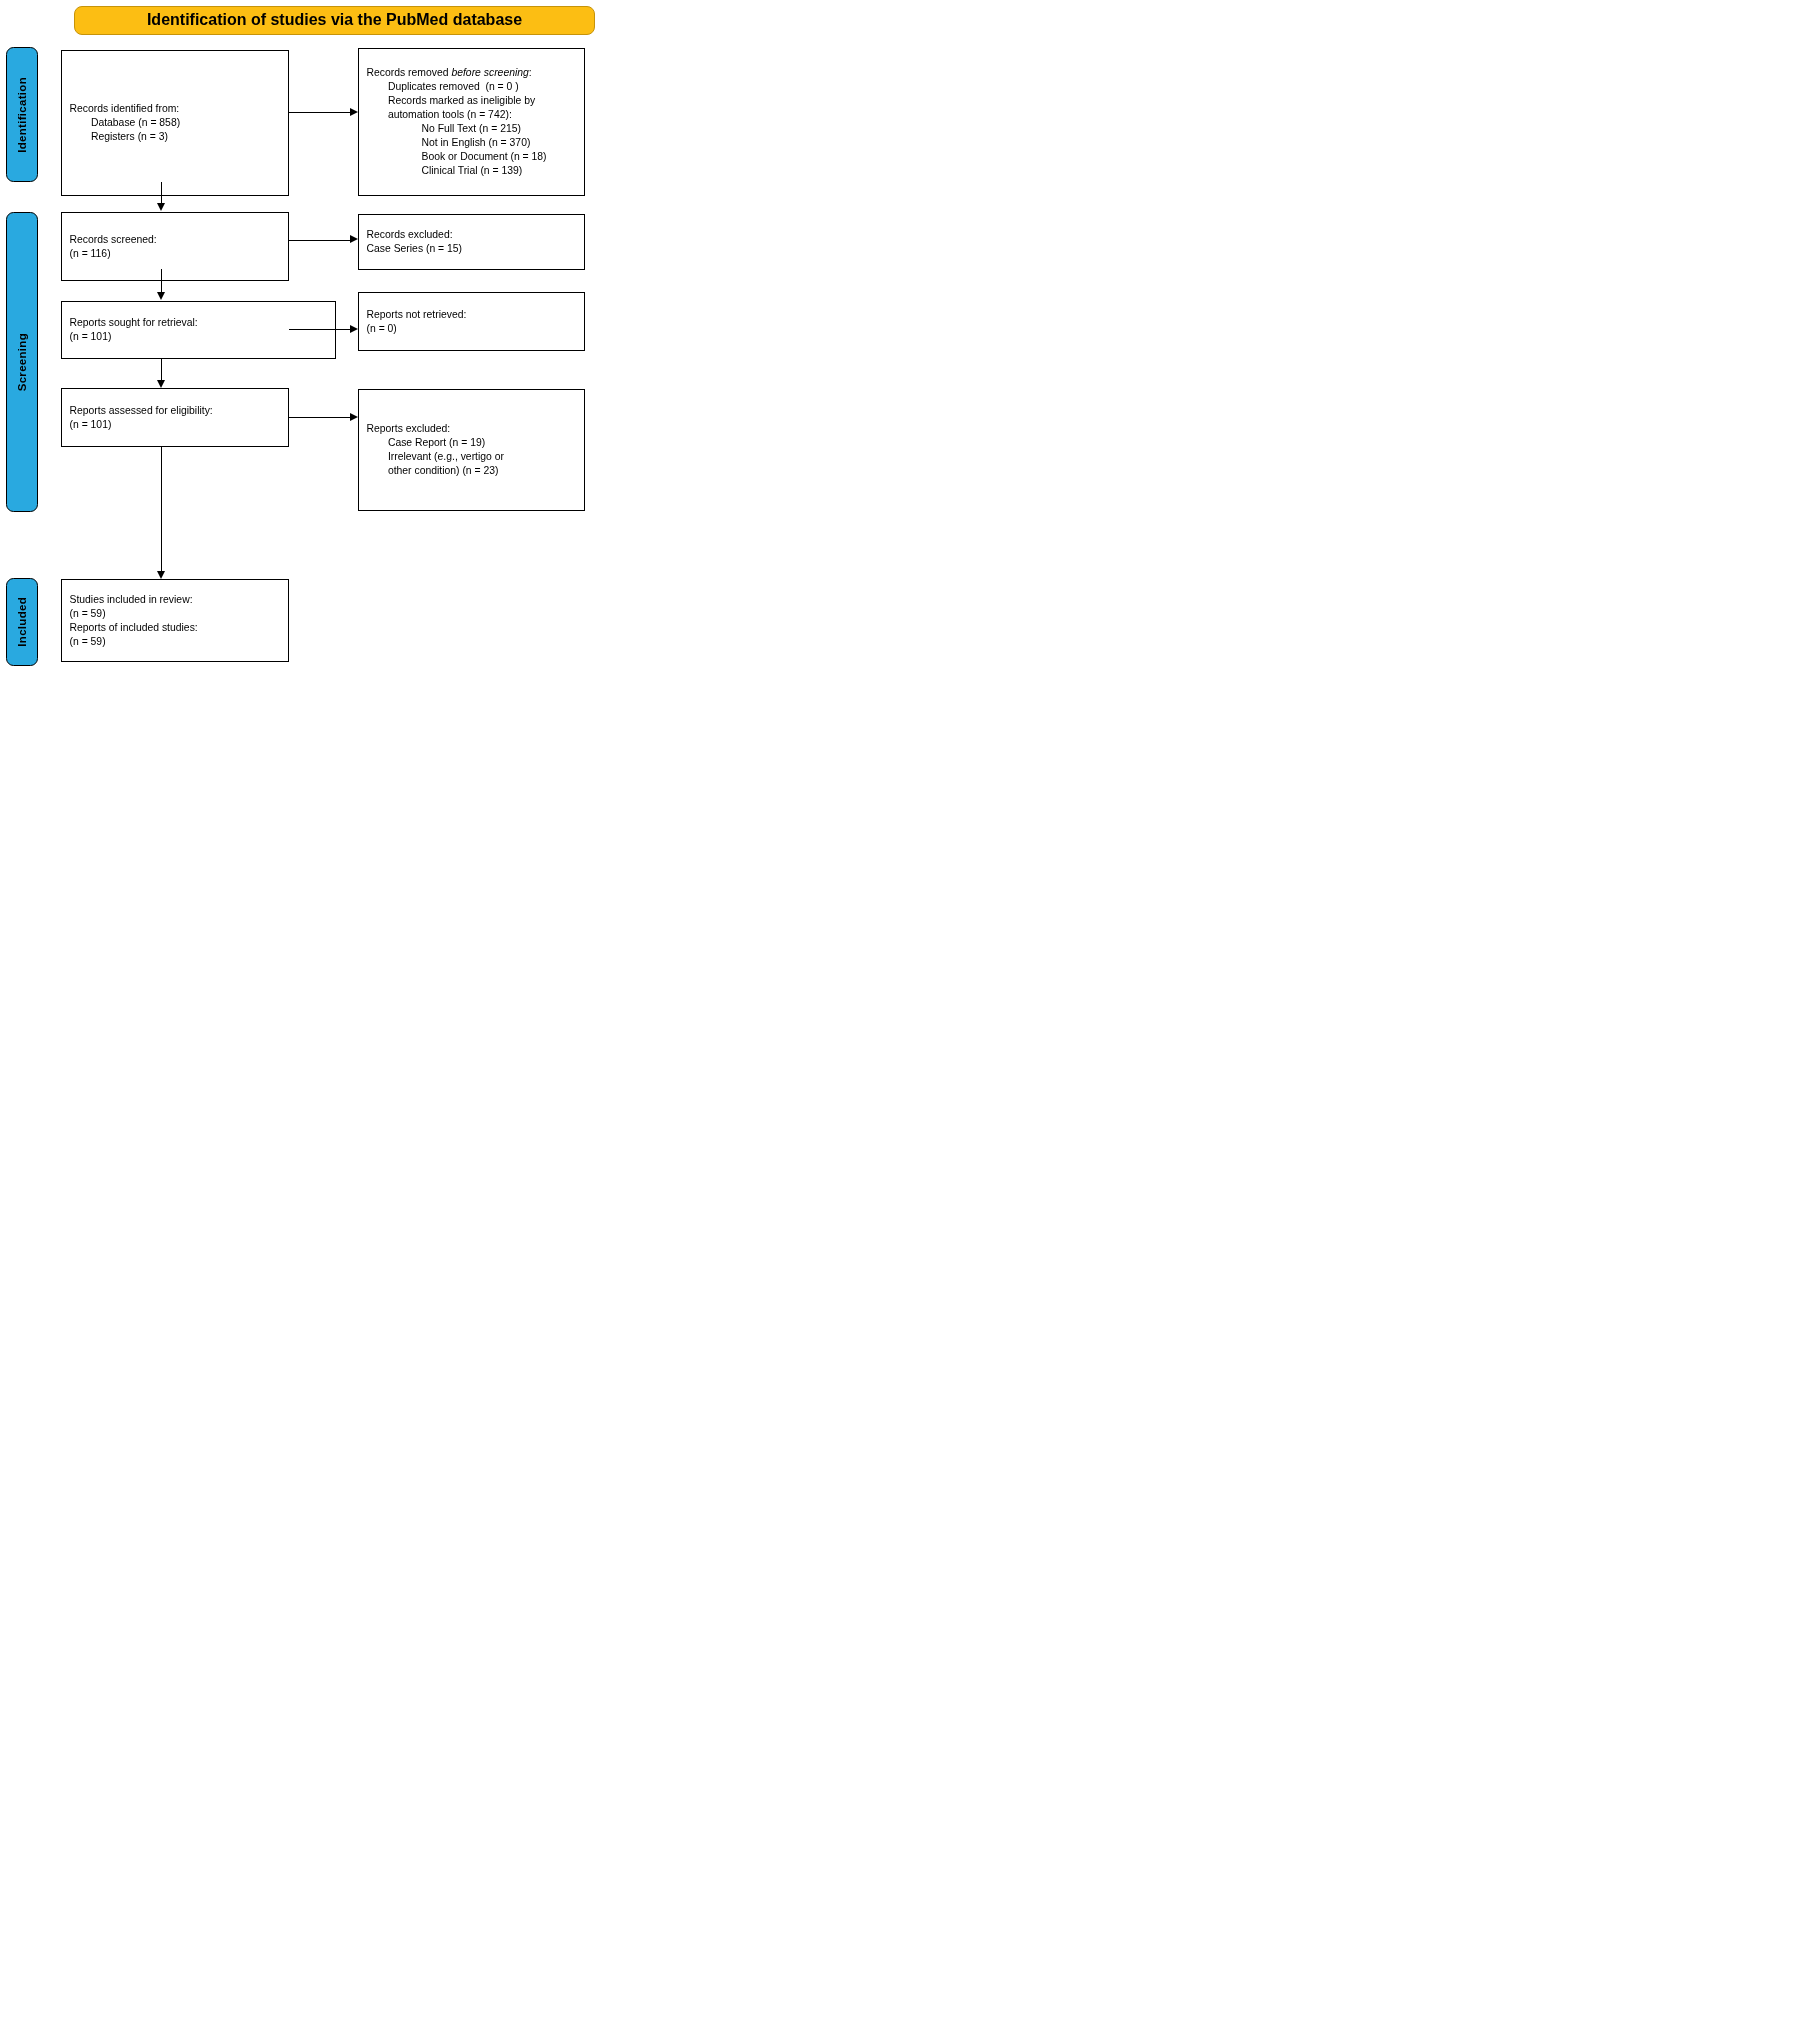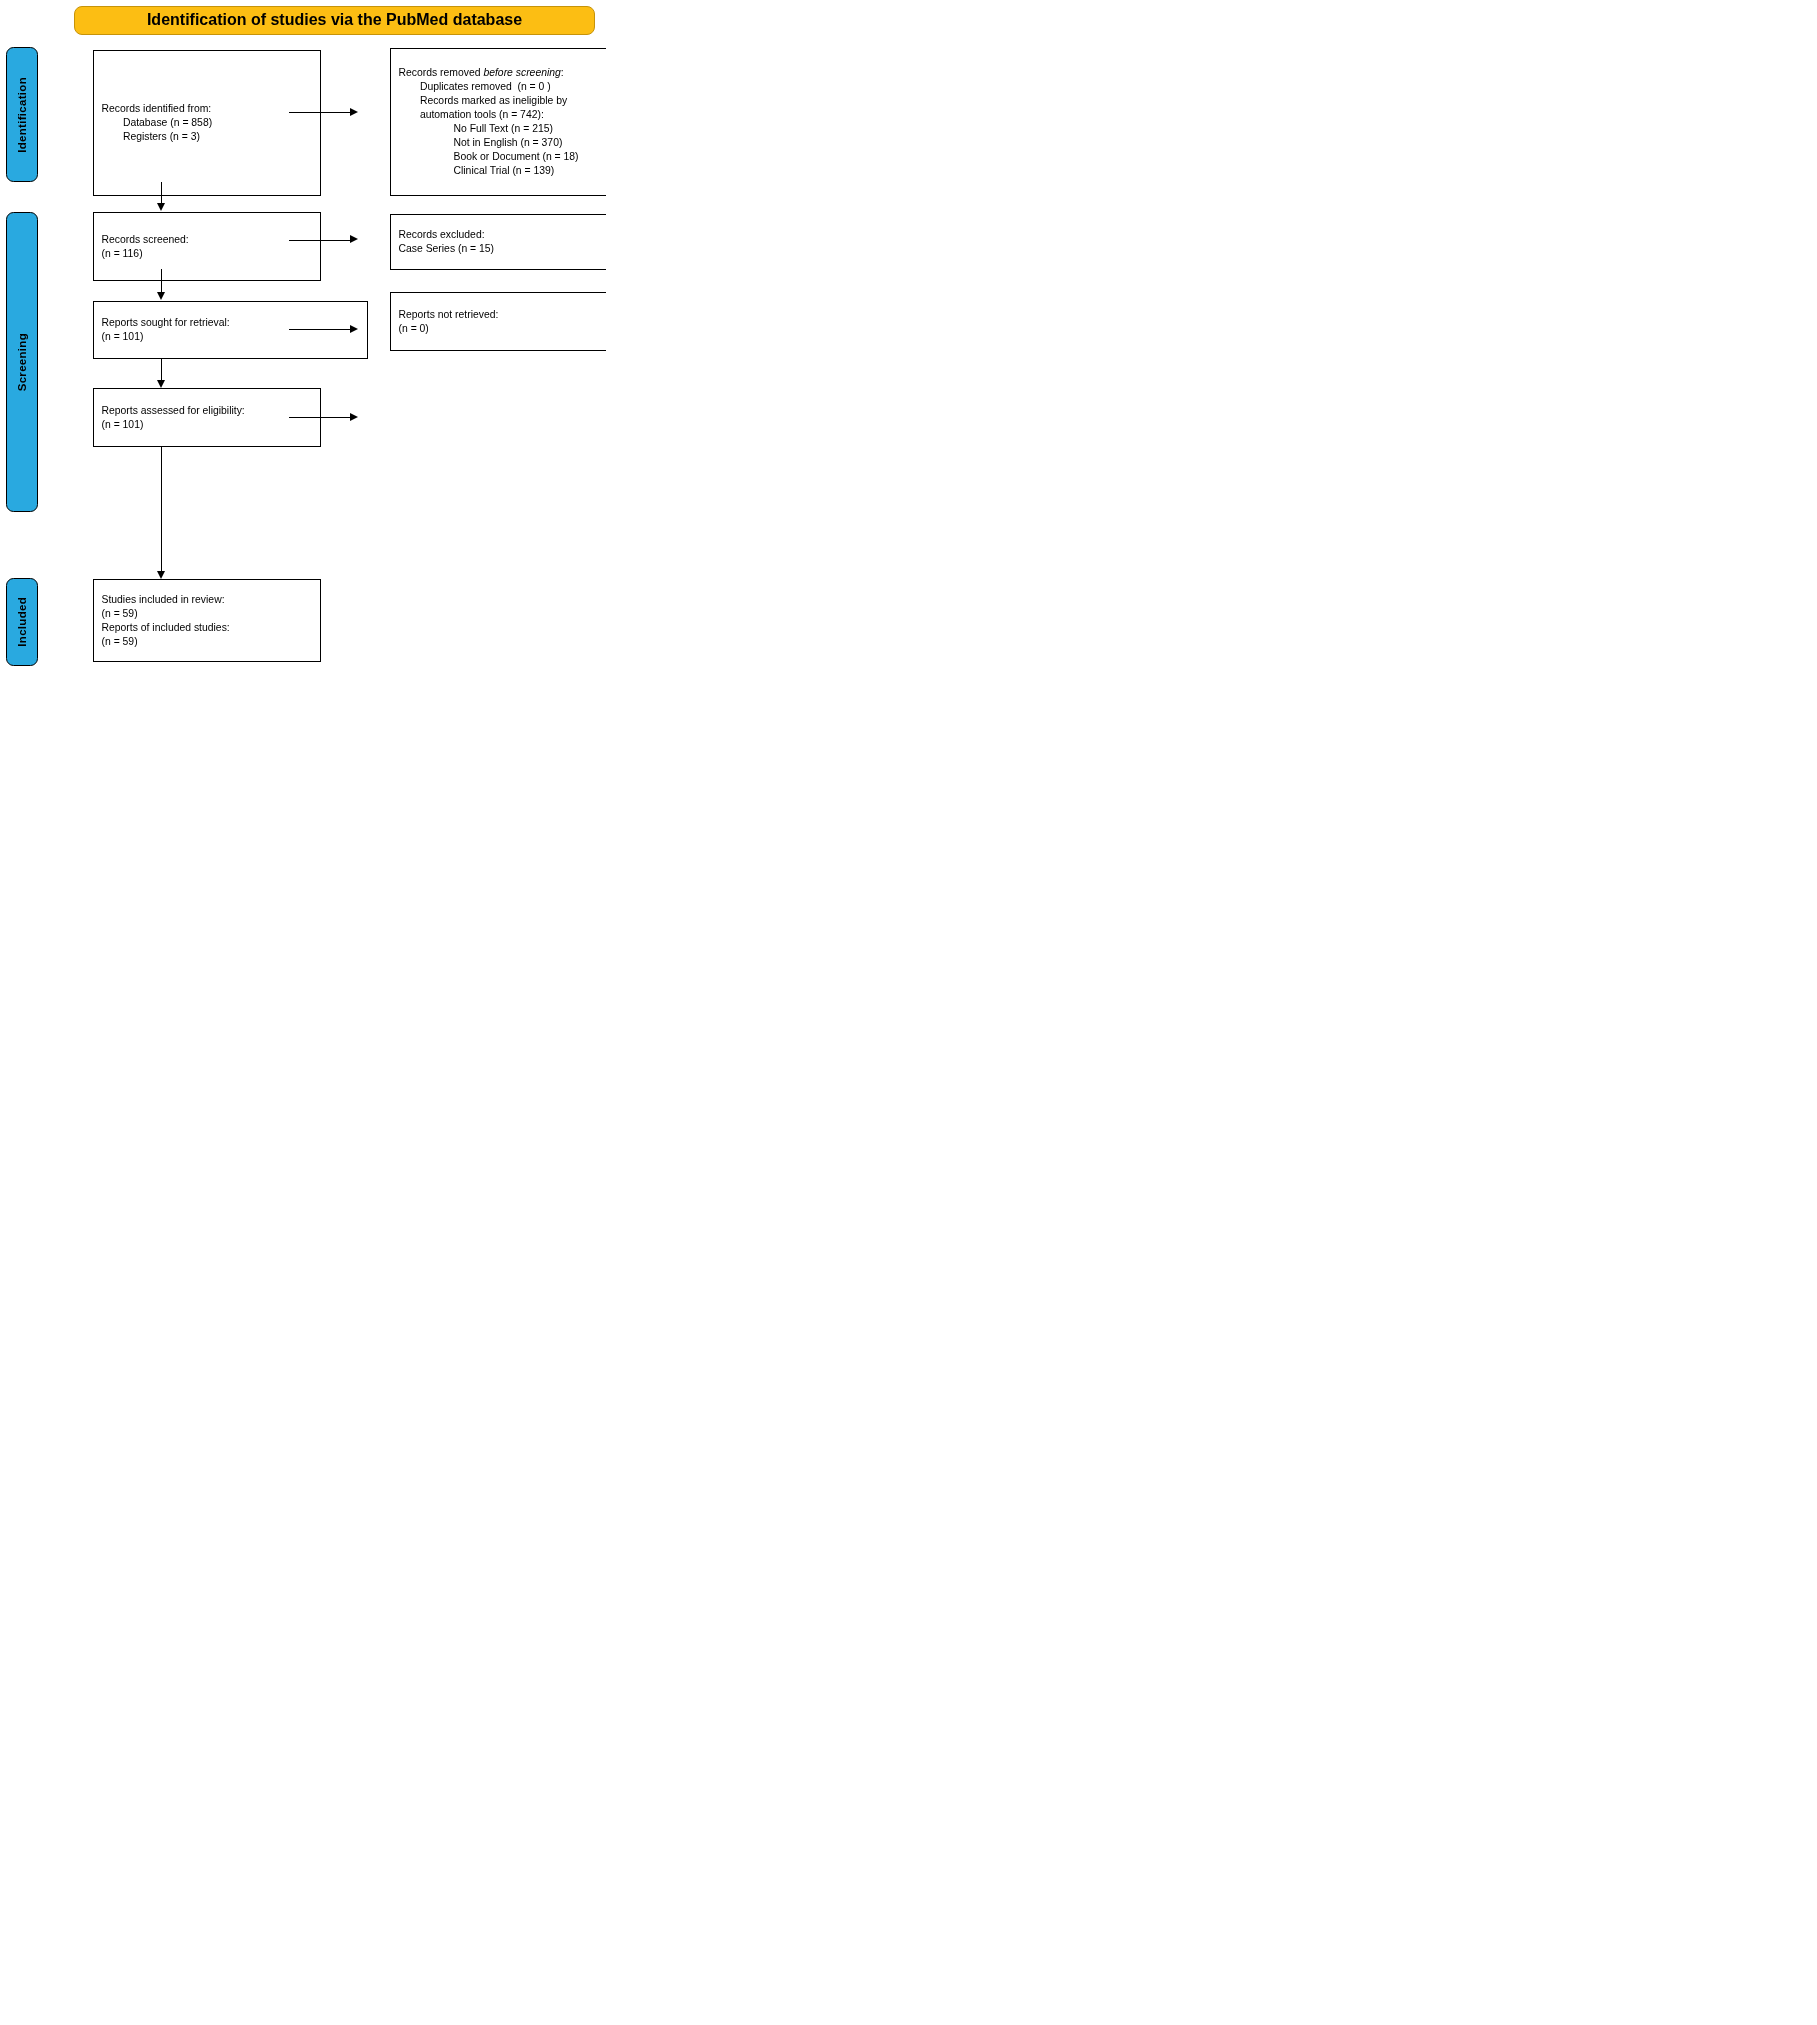--- a/index.html
+++ b/index.html
@@ -47,21 +47,21 @@
   .stage-screening     {top:212px; height:300px;}
   .stage-included      {top:578px;height:88px;}
   
   .box{
     position:absolute;
     background:#ffffff;
     border:1.7px solid var(--line-color);
     box-sizing:border-box;
     display:flex; flex-direction:column; justify-content:center;
     padding:4.6px 7.5px;
-    font-size:10.4px; line-height:14px;margin-left:32px;
+    font-size:10.4px; line-height:14px;
   }
   .ln{white-space:pre-wrap;}
   .ind1{padding-left:21.4px;}
   .ind2{padding-left:55px;}
   .box-l1{left:61px; top:50px;  width:228px; height:146px;}
   .box-r1{left:358px; top:48px;  width:227px; height:148px;}
   .box-l2{left:61px; top:212px; width:228px; height:69px;}
   .box-r2{left:358px; top:214px; width:227px; height:56px;}
   .box-l3{left:61px; top:301px; width:275px; height:58px;}
   .box-r3{left:358px; top:292px; width:227px; height:59px;}
@@ -153,20 +153,26 @@
   <div class="box box-r2">
     <div class="ln">Records excluded:</div>
     <div class="ln">Case Series (n = 15)</div>
   </div>
 
   <div class="box box-r3">
     <div class="ln">Reports not retrieved:</div>
     <div class="ln">(n = 0)</div>
   </div>
 
+  <div class="box box-r4">
+    <div class="ln">Reports excluded:</div>
+    <div class="ln ind1">Case Report (n = 19)</div>
+    <div class="ln ind1">Irrelevant (e.g., vertigo or</div>
+    <div class="ln ind1">other condition) (n = 23)</div>
+  </div>
 
   <div class="h-line a1-line"></div>
   <div class="head-r a1-head"></div>
 
   <div class="h-line a2-line"></div>
   <div class="head-r a2-head"></div>
 
   <div class="h-line a3-line"></div>
   <div class="head-r a3-head"></div>
 

